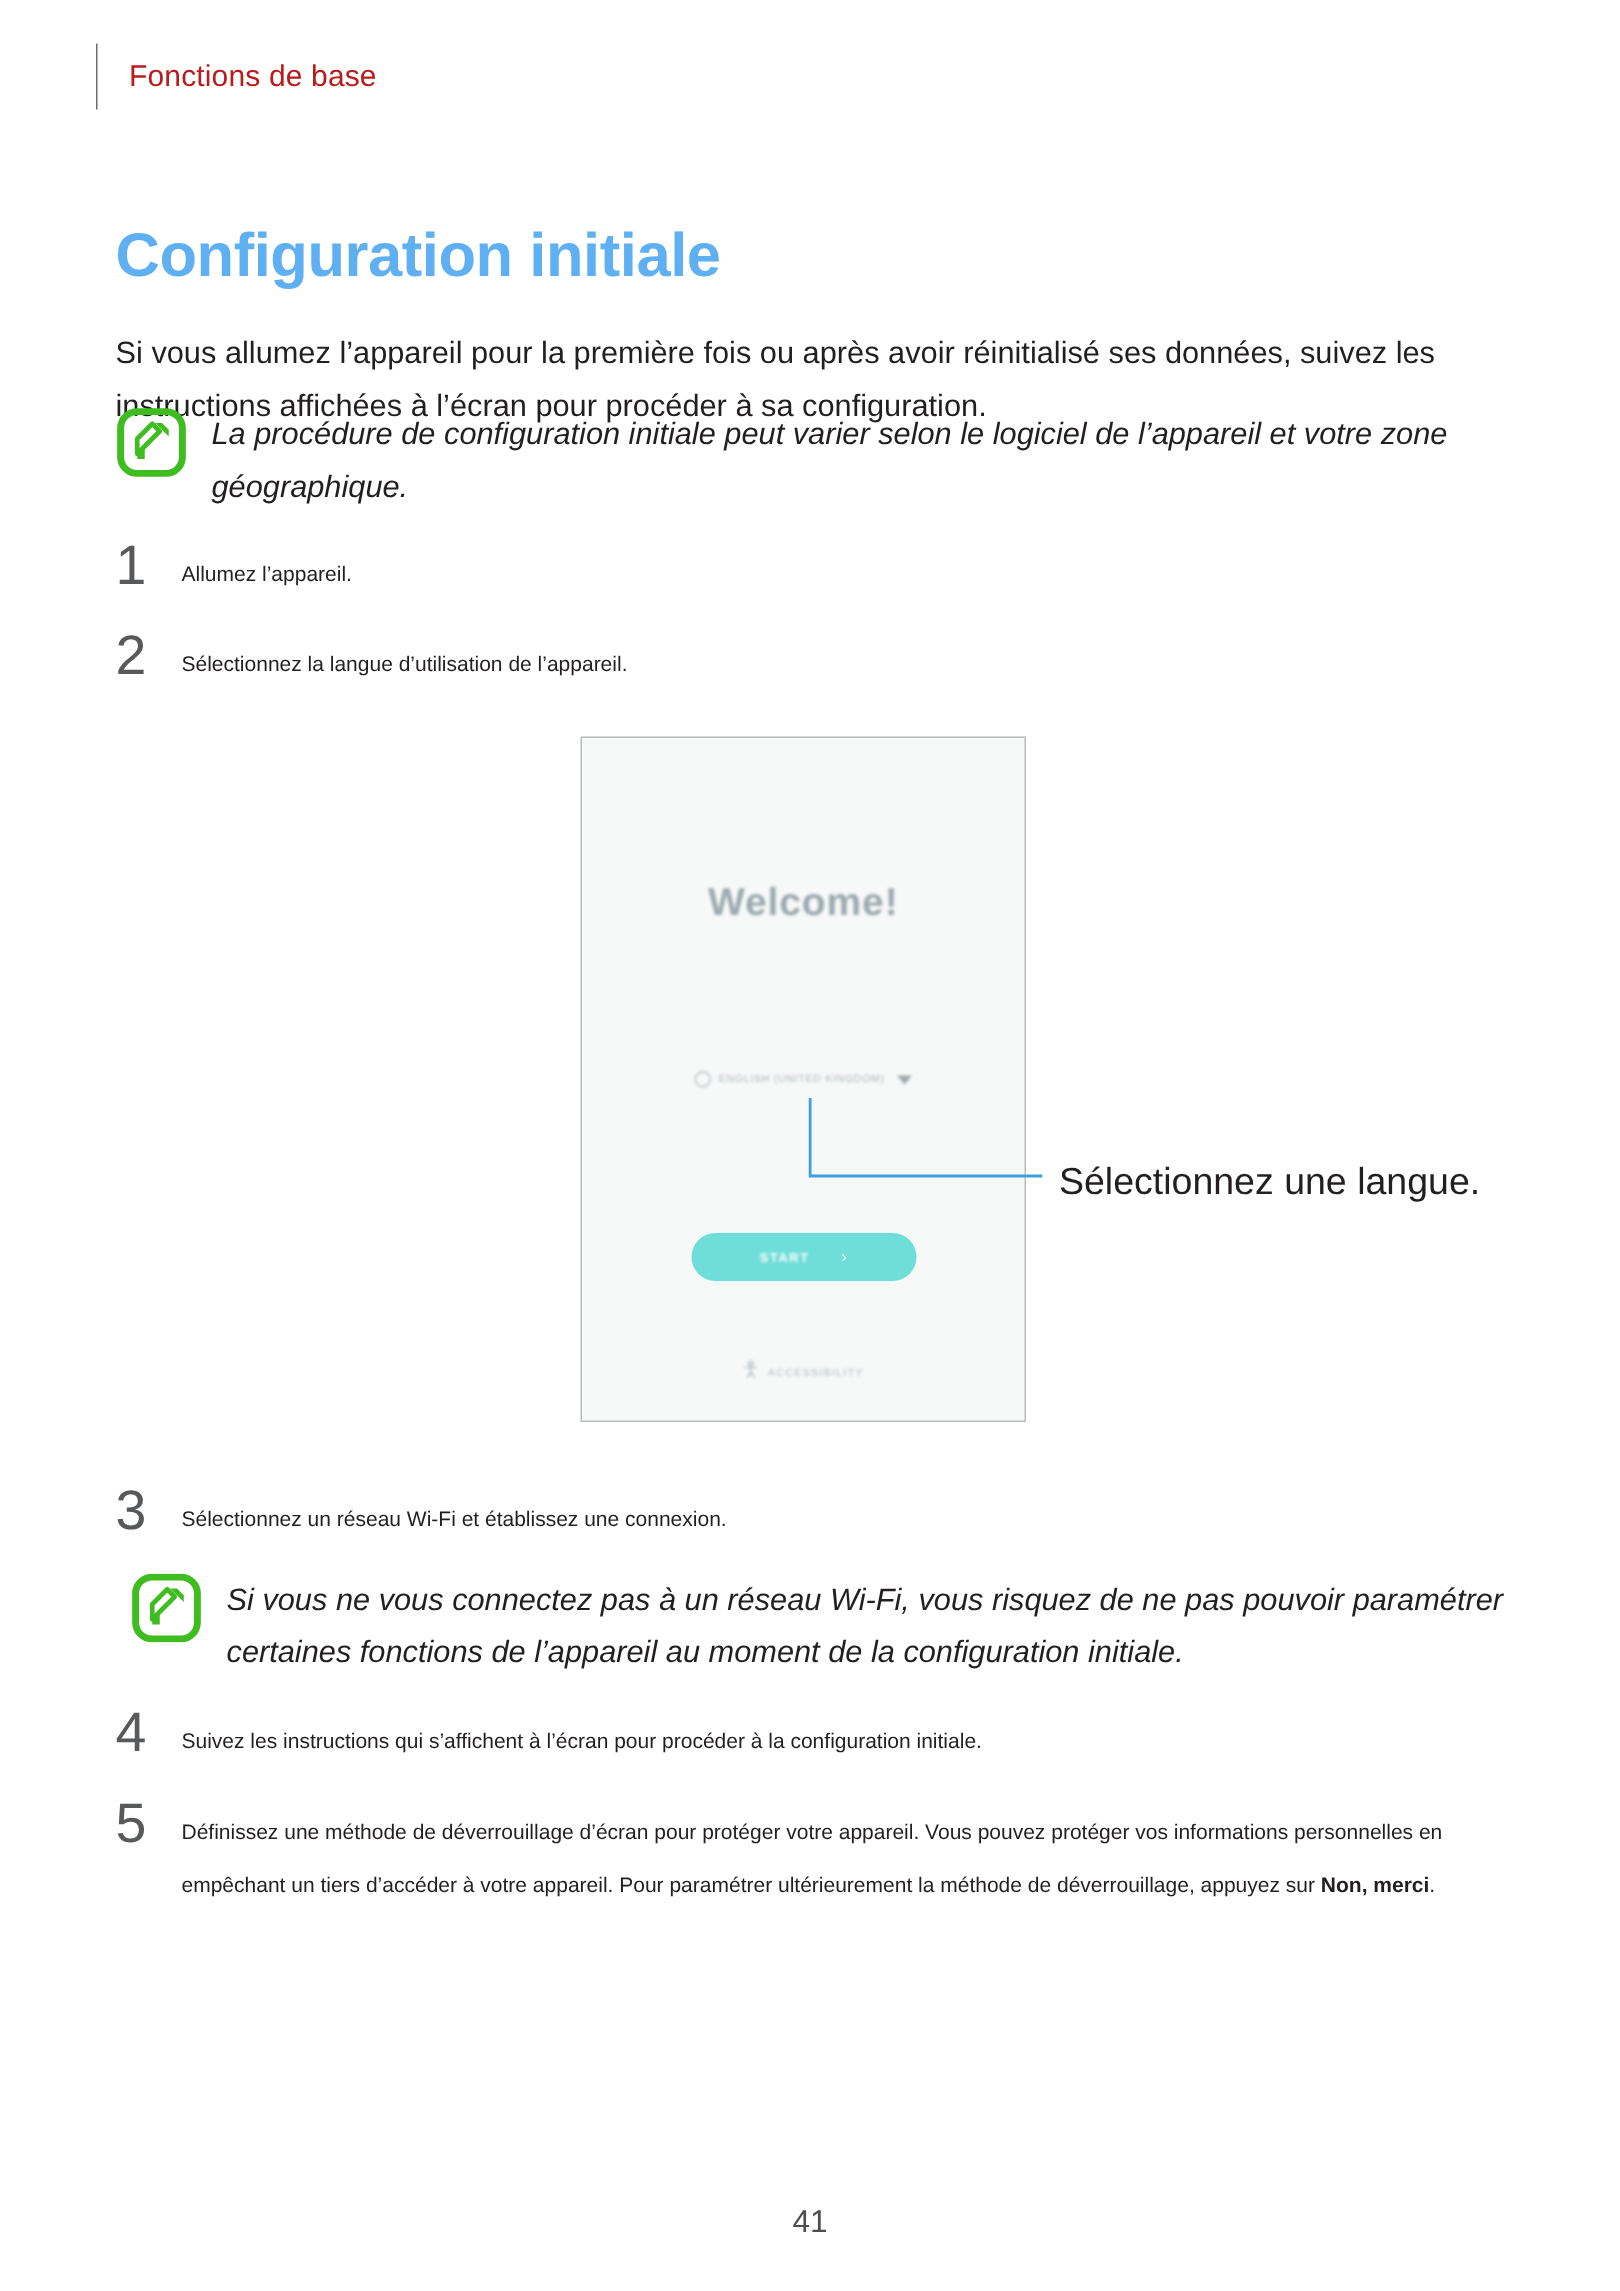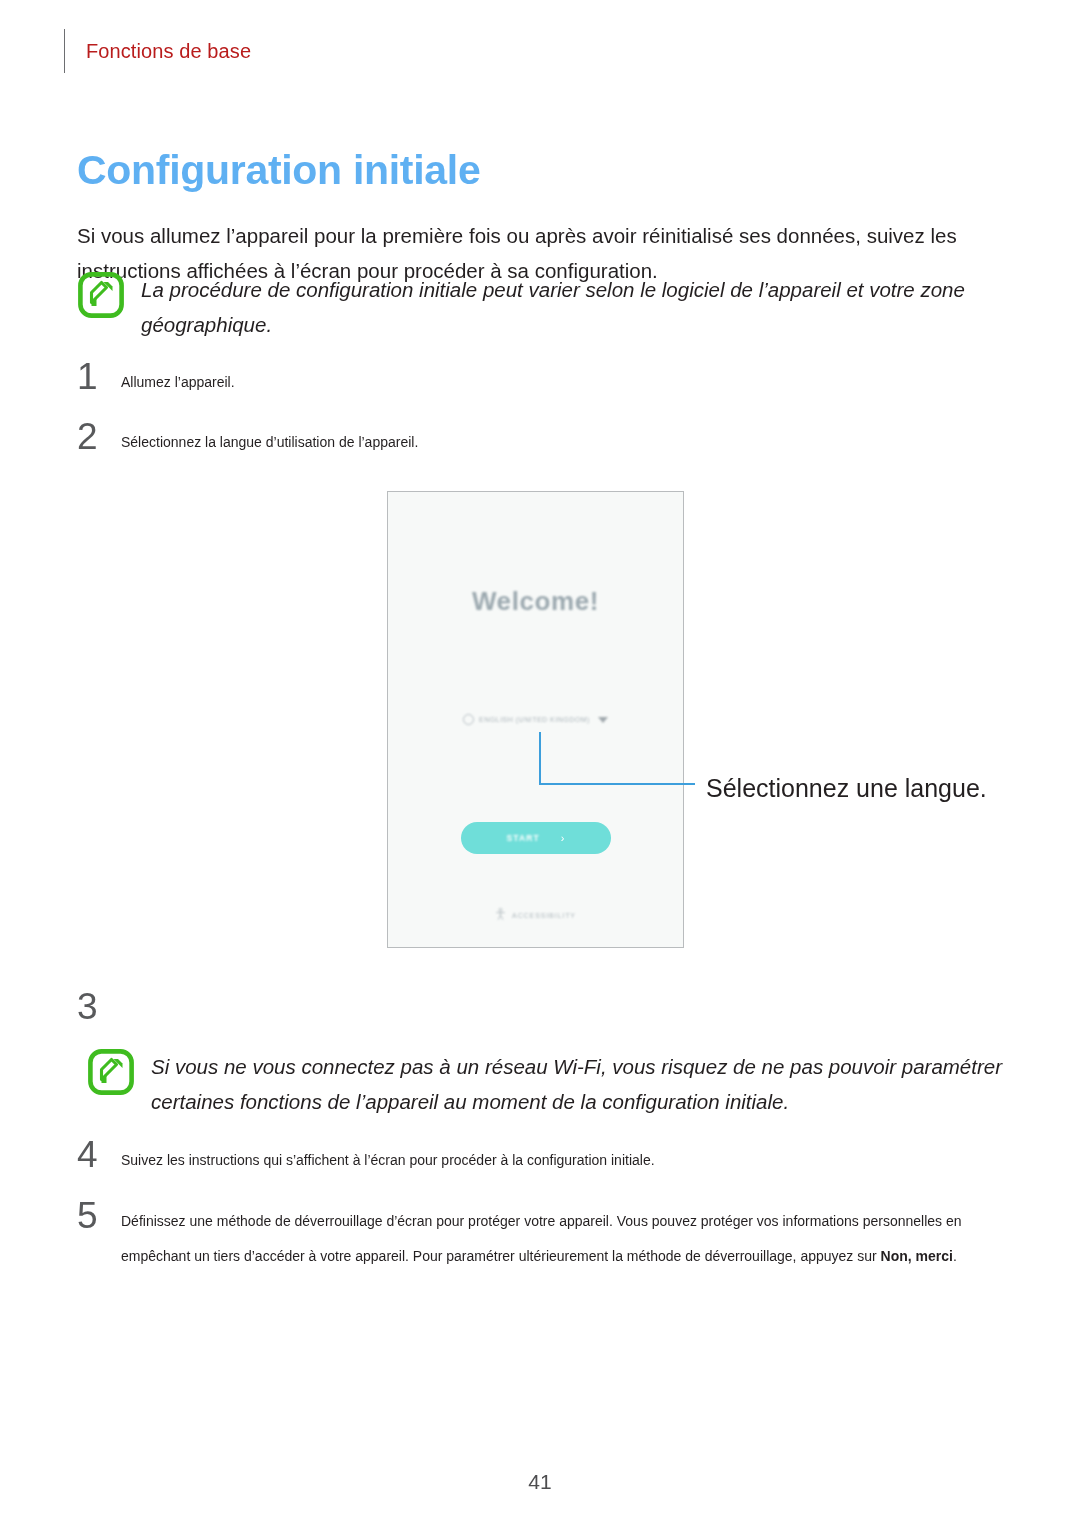--- a/index.html
+++ b/index.html
@@ -305,20 +305,21 @@
   </div>
 </div>
 
 <svg id="callout-leader" viewBox="0 0 156 55">
   <path d="M1 1 L1 53 L156 53" fill="none" stroke="#3d9fdc" stroke-width="2"></path>
 </svg>
 <div id="callout-text">Sélectionnez une langue.</div>
 
 <div id="step-3" class="step">
   <span class="step-num">3</span>
+  <span class="step-text">Sélectionnez un réseau Wi-Fi et établissez une connexion.</span>
 </div>
 
 <div id="note-2" class="note-block">
   <span class="note-icon">
     <svg viewBox="0 0 46 46" width="46" height="46" aria-hidden="true">
       <rect x="2.4" y="2.4" width="41.2" height="41.2" rx="11" ry="11" fill="none" stroke="#3fbc1f" stroke-width="4.6"></rect>
       <path d="M13.5 30.5 L13.5 20.5 L23.5 10.5 L28.5 15.5 L18.5 25.5 Z" fill="none" stroke="#3fbc1f" stroke-width="3.1" stroke-linejoin="round"></path>
       <path d="M25.5 10.0 L30.0 10.0 L34.5 14.5 L34.5 19.0 L28.5 13.0 Z" fill="#3fbc1f"></path>
       <path d="M13.5 30.5 L13.5 34.0 L18.5 34.0 L18.5 25.5 Z" fill="#3fbc1f"></path>
     </svg>

